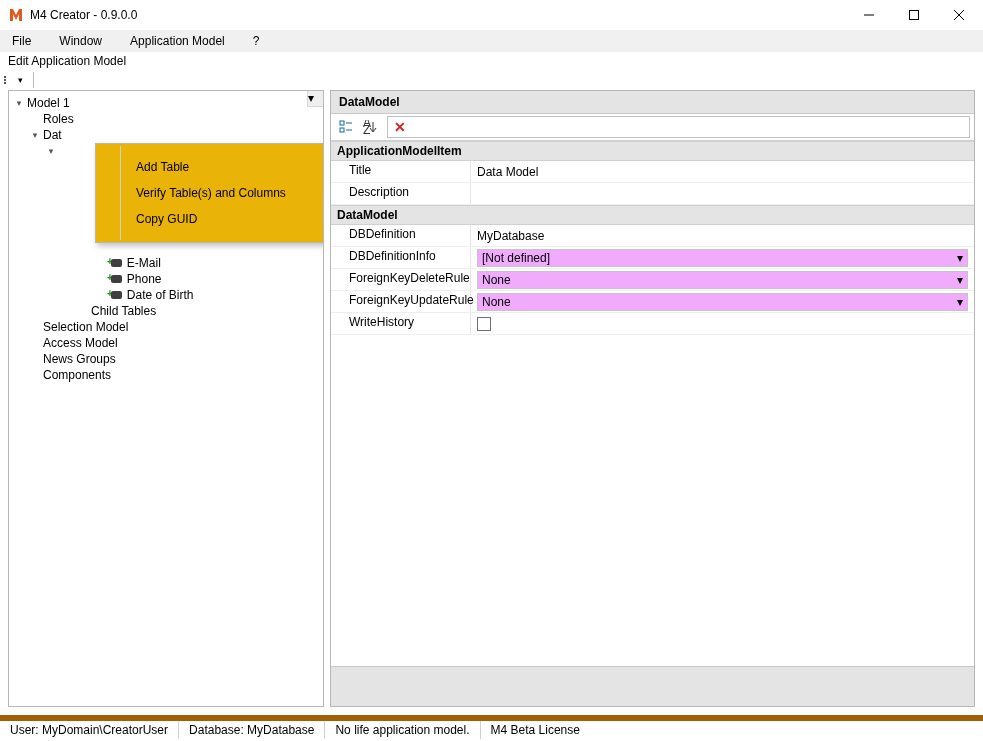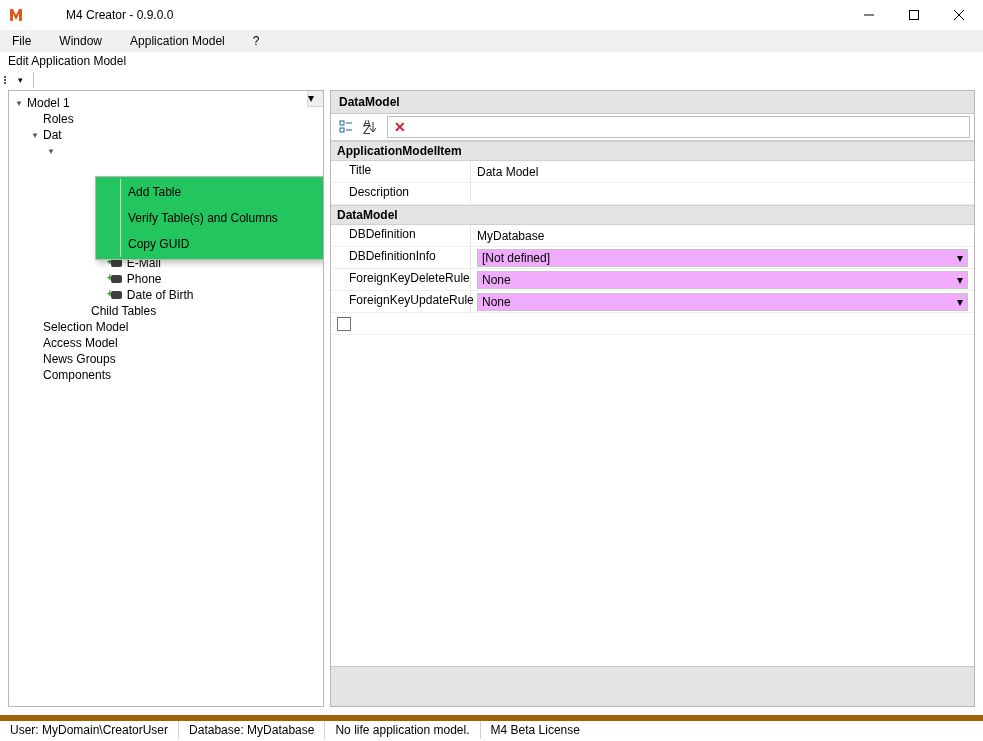--- a/index.html
+++ b/index.html
@@ -1,19 +1,19 @@
 <!DOCTYPE html>
 <html><head>
 <meta charset="utf-8">
 <style>
   * { box-sizing: border-box; font-family: "Segoe UI", Tahoma, sans-serif; font-size: 12px; }
   html,body { margin:0; padding:0; width:983px; height:741px; background:#fff; color:#000; overflow:hidden; }
   .titlebar { height:30px; display:flex; align-items:center; padding:0 2px; background:#fff; }
   .titlebar .logo { width:16px; height:16px; margin:0 6px; }
-  .titlebar .title { flex:0 0 auto;margin-left:36px; }
+  .titlebar .title { flex:0 0 auto; }
   .titlebar .spacer { flex:1 1 auto; }
   .win-btn { width:45px; height:30px; display:flex; align-items:center; justify-content:center; }
   .menubar { height:22px; background:#f0f0f0; display:flex; align-items:center; padding:0 4px; gap:12px; }
   .menubar .mitem { padding:2px 8px; }
   .section-label { padding:2px 8px; color:#000; }
   .toolbar-row { height:20px; display:flex; align-items:center; padding:0 4px; border-bottom:1px solid transparent; }
   .tool-dots { width:12px; display:flex; flex-direction:column; gap:1px; margin-right:2px;}
   .tool-dots span { width:2px; height:2px; background:#555; display:block; }
   .tool-arrow { font-size:9px; margin-right:6px; }
   .tool-sep { width:1px; height:16px; background:#bbb; margin:0 4px;}
@@ -37,21 +37,21 @@
   .status { height:24px; border-top:6px solid #a16207; display:flex; align-items:center; background:#fff; }
   .status .cell { padding:0 10px; border-right:1px solid #d0d0d0; height:100%; display:flex; align-items:center;}
   
   .tree { padding:4px 2px; line-height:16px; position:relative; }
   .tree-row { display:flex; align-items:center; height:16px; white-space:nowrap; }
   .tw { width:16px; text-align:center; font-size:9px; color:#555; }
   .db-ic { width:12px; height:10px; display:inline-block; margin-right:4px; position:relative;}
   .db-ic::before { content:""; position:absolute; left:0; top:1px; width:11px; height:8px; background:#3f3f3f; border-radius:2px; }
   .plus-ic { color:#1b8e1b; font-weight:bold; margin-right:-2px; font-size:10px; position:relative; top:-1px;}
   
-  .ctx { position:absolute; left:86px; top:52px; width:248px; background:#22c55e; border:1px solid #b7b7b7; box-shadow:2px 3px 6px rgba(0,0,0,0.25); z-index:10; padding:2px;margin-top:33px;}
+  .ctx { position:absolute; left:86px; top:52px; width:248px; background:#eab308; border:1px solid #b7b7b7; box-shadow:2px 3px 6px rgba(0,0,0,0.25); z-index:10; padding:10px;}
   .ctx .cmi { display:flex; align-items:center; height:26px; padding:0 10px 0 30px; }
   .ctx .cmi.hov { background:#c9e6fb; border:1px solid #6fb7e8; padding:0 9px 0 29px; height:24px; margin:1px 0;}
   .ctx .gutter { position:absolute; left:24px; top:2px; bottom:2px; width:1px; background:#d0d0d0; }
   .scroll-corner { position:absolute; right:0; top:0; width:16px; height:16px; background:#efefef; border-left:1px solid #d7d7d7; border-bottom:1px solid #d7d7d7;}
   svg { display:block; }
 </style>
 </head>
 <body>
 
 <div class="titlebar">
@@ -219,20 +219,21 @@
       <div class="prop-row">
         <div class="prop-name">ForeignKeyUpdateRule</div>
         <div class="prop-val">
             <div class="prop-dd">
               <span>None</span>
               <span>▾</span>
             </div>
           </div>
       </div>
       <div class="prop-row">
+        <div class="prop-name">WriteHistory</div>
         <div class="prop-val">
             <div class="prop-cb"></div>
           </div>
       </div>
     </div>
     <div class="prop-desc"></div>
   </div>
 </div>
 
 <div class="status">

